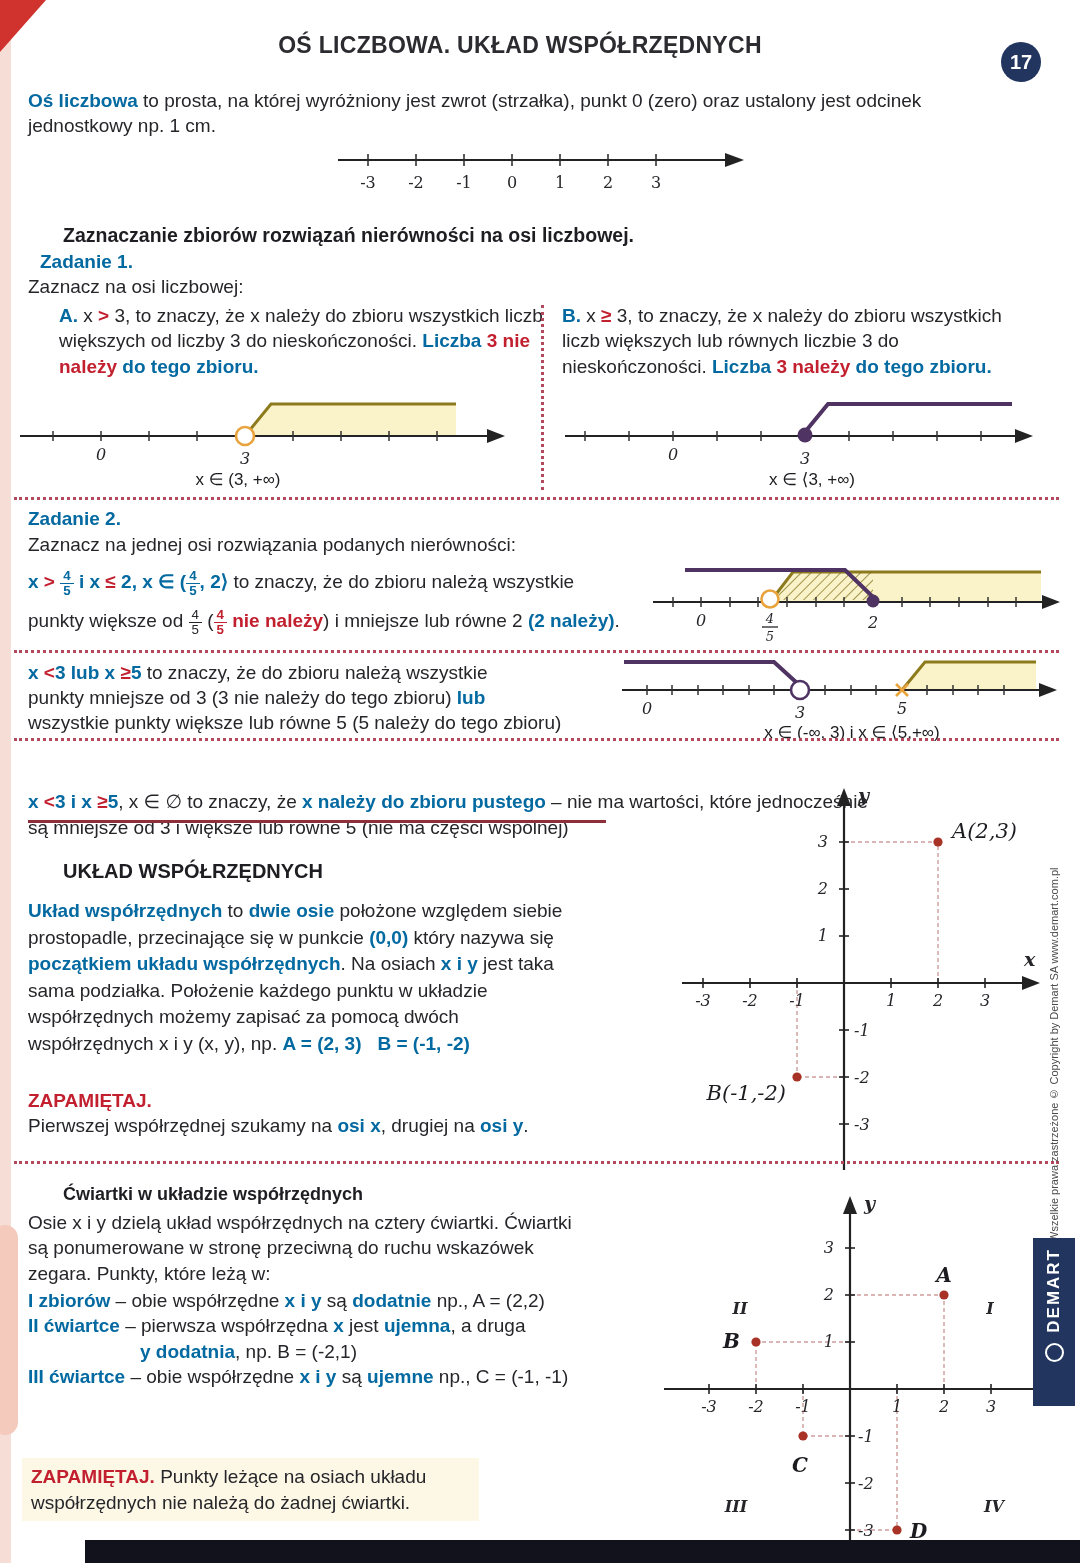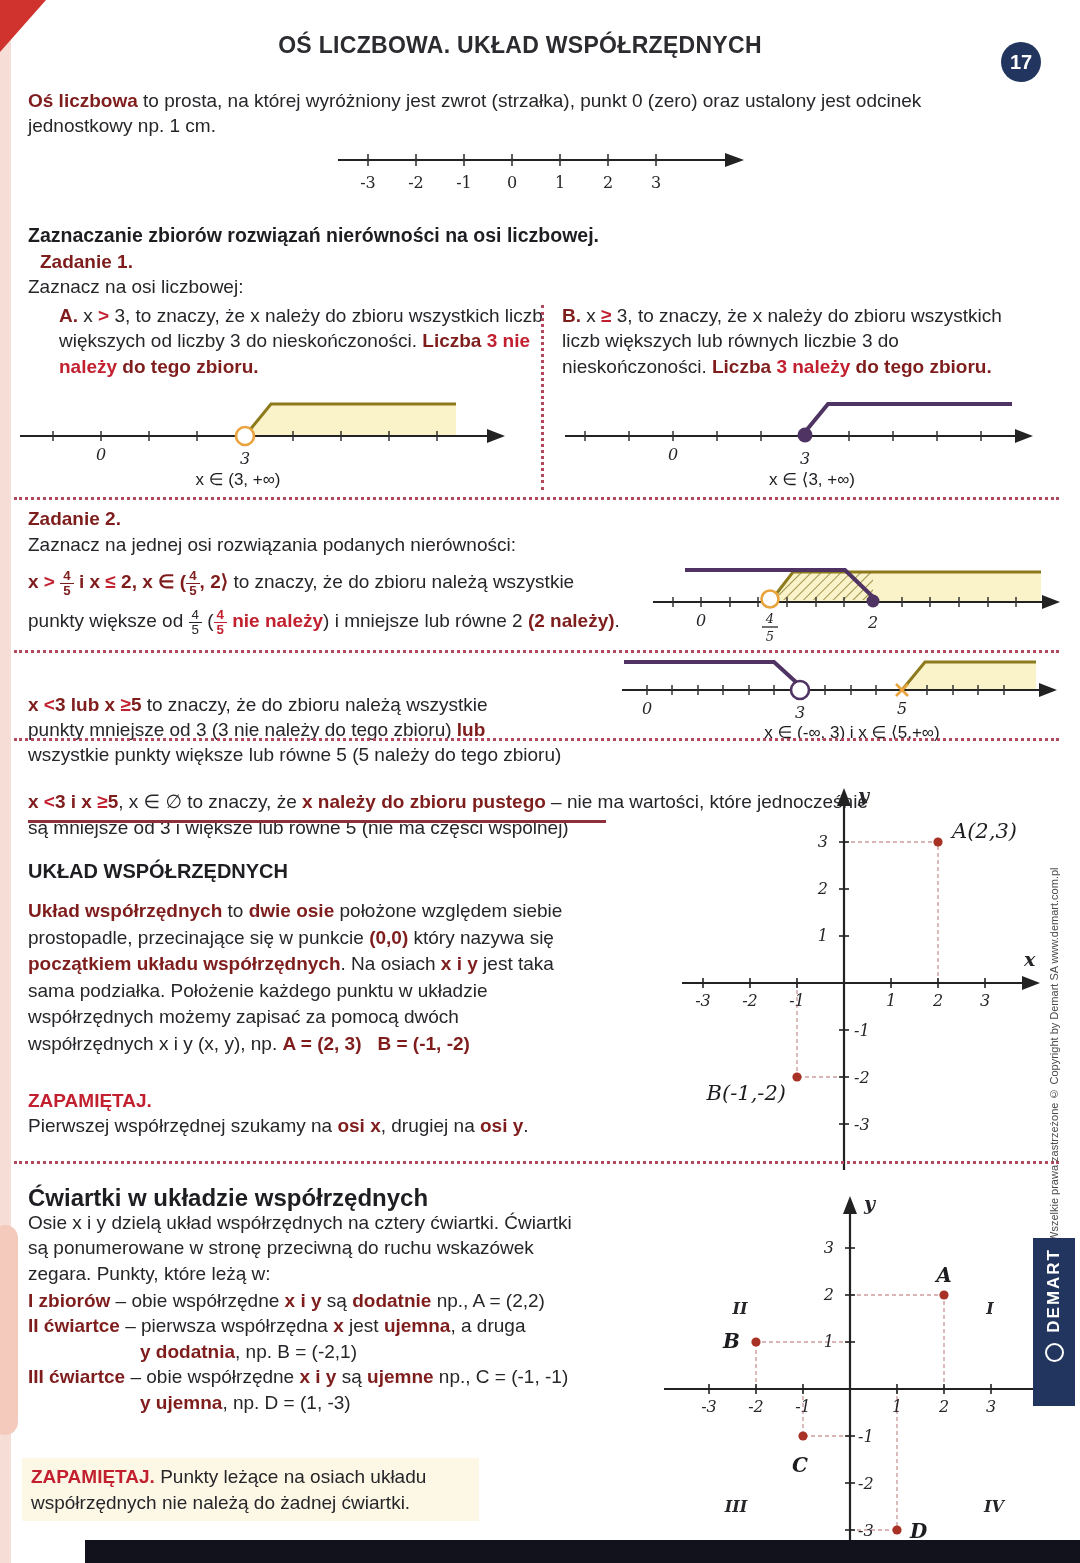--- a/index.html
+++ b/index.html
@@ -1,27 +1,27 @@
 <!DOCTYPE html>
 <html><head>
 <meta charset="utf-8">
 <style>
   html,body{margin:0;padding:0;background:#777;}
   .page{position:relative;width:1080px;height:1563px;background:#ffffff;overflow:hidden;
         font-family:"Liberation Sans",sans-serif;color:#26262a;font-size:19px;}
   .abs{position:absolute;}
-  .b{font-weight:700;color:#7f1d1d;}
+  .b{font-weight:700;color:#0369a1;}
   .rop{color:#c21f2f;font-weight:700;}
   .red{color:#c21f2f;font-weight:700;}
   .page-title{top:32px;left:0;width:1040px;text-align:center;font-size:23px;font-weight:700;
               letter-spacing:.3px;color:#2b2b30;}
   .badge{top:42px;left:1001px;width:40px;height:40px;border-radius:50%;background:#21355f;
          color:#fff;font-weight:700;font-size:20px;display:flex;align-items:center;justify-content:center;}
   .intro{top:88px;left:28px;width:955px;line-height:1.34;}
-  .heading{font-weight:700;color:#1d1d22;}
+  .heading{font-weight:700;color:#1d1d22;margin-left:35px;}
   .sep-dotted{border-top:3px dotted #b2495d;height:0;}
   .divider-v{border-left:3px dotted #b2495d;width:0;}
   .redline{background:#8e2f3c;}
   .frac{display:inline-block;vertical-align:-0.55em;text-align:center;font-size:0.70em;line-height:1.08;}
   .frac .num{display:block;border-bottom:1.6px solid currentColor;padding:0 3px;}
   .frac .den{display:block;}
   .frac.b{font-weight:700;}
   .gap{margin-left:16px;}
   .indent{margin-left:112px;}
   .cw-line{line-height:25.4px;}
@@ -190,21 +190,21 @@
     <g>
       <text class="sv-serif" x="125" y="73" text-anchor="middle" style="font-size:13px">4</text>
       <line x1="117" y1="77" x2="133" y2="77" stroke="#26262a" stroke-width="1.3"></line>
       <text class="sv-serif" x="125" y="91" text-anchor="middle" style="font-size:13px">5</text>
     </g>
     <text class="sv-serif" x="228" y="78" text-anchor="middle">2</text>
   </svg>
 
   <div class="abs sep-dotted" style="left:14px;top:650px;width:1045px;"></div>
 
-  <div class="abs" style="left:28px;top:692px;width:600px;line-height:25px;">
+  <div class="abs" style="left:28px;top:660px;width:600px;line-height:25px;">
     <div><span class="b">x </span><span class="rop">&lt;</span><span class="b">3 </span><span class="b">lub</span><span class="b"> x </span><span class="rop">≥</span><span class="b">5</span><span> to znaczy, że do zbioru należą wszystkie</span></div>
     <div><span>punkty mniejsze od 3 (3 nie należy do tego zbioru) </span><span class="b">lub</span></div>
     <div><span>wszystkie punkty większe lub równe 5 (5 należy do tego zbioru)</span></div>
   </div>
 
   <svg class="abs" style="left:612px;top:650px;" width="462" height="96">
     <polyline points="12,12 162,12 185,33" fill="none" stroke="#4f3463" stroke-width="4"></polyline>
     <polygon points="290,40 313,12 424,12 424,40" fill="#faf2c8"></polygon>
     <polyline points="290,40 313,12 424,12" fill="none" stroke="#8c7a1c" stroke-width="3"></polyline>
     <line x1="10" y1="40" x2="430" y2="40" stroke="#222" stroke-width="2"></line>
@@ -301,29 +301,28 @@
 
   <div class="abs zap" style="left:28px;top:1090px;">
     <span class="red">ZAPAMIĘTAJ.</span>
   </div>
   <div class="abs" style="left:28px;top:1115px;width:620px;">
     <span>Pierwszej współrzędnej szukamy na </span><span class="b">osi x</span><span>, drugiej na </span><span class="b">osi y</span><span>.</span>
   </div>
 
   <div class="abs sep-dotted" style="left:14px;top:1161px;width:1045px;"></div>
 
-  <div class="abs heading" style="left:28px;top:1184px;font-size:24px;">Ćwiartki w układzie współrzędnych</div>
+  <div class="abs heading" style="left:28px;top:1184px;font-size:18px;">Ćwiartki w układzie współrzędnych</div>
   <div class="abs" style="left:28px;top:1210px;width:565px;line-height:25.4px;">Osie x i y dzielą układ współrzędnych na cztery ćwiartki. Ćwiartki są ponumerowane w stronę przeciwną do ruchu wskazówek zegara. Punkty, które leżą w:</div>
 
   <div class="abs" style="left:28px;top:1288px;width:610px;">
     <div class="cw-line"><span class="b">I zbiorów</span><span> – obie współrzędne </span><span class="b">x i y</span><span> są </span><span class="b">dodatnie</span><span> np., A = (2,2)</span></div>
     <div class="cw-line"><span class="b">II ćwiartce</span><span> – pierwsza współrzędna </span><span class="b">x</span><span> jest </span><span class="b">ujemna</span><span>, a druga</span></div>
     <div class="cw-line indent"><span class="b">y dodatnia</span><span>, np. B = (-2,1)</span></div>
     <div class="cw-line"><span class="b">III ćwiartce</span><span> – obie współrzędne </span><span class="b">x i y</span><span> są </span><span class="b">ujemne</span><span> np., C = (-1, -1)</span></div>
-    <div class="cw-line indent"><span class="b">y ujemna</span><span>, np. D = (1, -3)</span></div>
   </div>
 
   <div class="abs zapbox" style="left:22px;top:1458px;width:440px;padding-left:9px;">
     <span class="red">ZAPAMIĘTAJ.</span><span> Punkty leżące na osiach układu współrzędnych nie należą do żadnej ćwiartki.</span>
   </div>
 
   <svg class="abs" style="left:648px;top:1186px;" width="432" height="377">
     <g stroke="#cf9d9d" stroke-width="1.4" stroke-dasharray="4 3">
       <line x1="296" y1="203" x2="296" y2="109"></line>
         <line x1="202" y1="109" x2="296" y2="109"></line>

